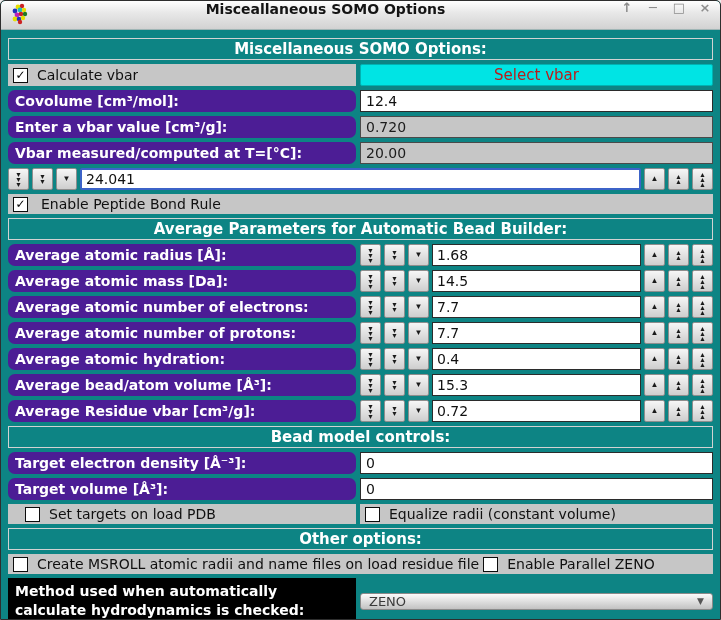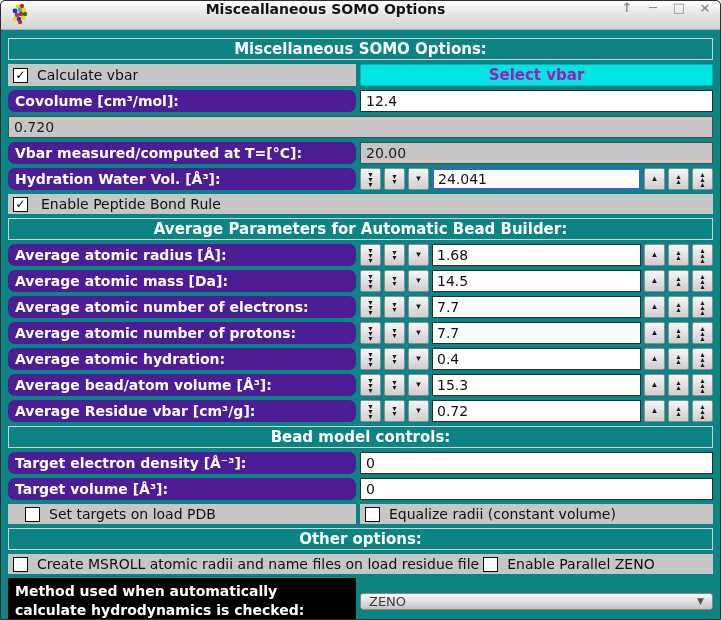--- a/index.html
+++ b/index.html
@@ -59,21 +59,21 @@
   .cbgroup{display:flex;align-items:center;min-width:0;}
   .cb{
     flex:0 0 13px;width:13px;height:13px;background:#fff;border:1px solid #0c0c0c;
     display:inline-flex;align-items:center;justify-content:center;margin-right:9px;cursor:pointer;
   }
   .cb .mark{font-size:12px;font-weight:bold;line-height:1;color:#000;margin-top:-1px;}
   .cblabel{font-size:14px;color:#101010;white-space:nowrap;overflow:hidden;}
   
   .select-vbar{
     flex:1;background:#00e4e4;border:1px solid #00b2b2;border-radius:2px;
-    color:#a21caf;font-weight:bold;font-size:15px;font-family:inherit;
+    color:#b91c1c;font-weight:normal;font-size:15px;font-family:inherit;
     display:flex;align-items:center;justify-content:center;cursor:pointer;
   }
   
   .method-row{flex:0 0 46px;height:46px;display:flex;gap:4px;}
   .method-lbl{
     flex:0 0 348px;width:348px;box-sizing:border-box;background:#000;color:#fff;
     font-weight:bold;font-size:14px;display:flex;align-items:center;padding:0 7px;line-height:1.35;
   }
   .combo{
     flex:1;align-self:center;height:17px;box-sizing:border-box;
@@ -124,30 +124,30 @@
       </div>
       <button class="select-vbar">Select vbar</button>
     </div>
 
     <div class="row">
       <div class="lbl">Covolume [cm³/mol]:</div>
       <input class="tinput" value="12.4" style="">
     </div>
 
     <div class="row">
+      <div class="lbl">Enter a vbar value [cm³/g]:</div>
       <input class="tinput disabled" readonly="" value="0.720" style="">
     </div>
 
     <div class="row">
       <div class="lbl">Vbar measured/computed at T=[°C]:</div>
       <input class="tinput disabled" readonly="" value="20.00" style="">
     </div>
 
     <div class="row">
-      <div class="lbl">Hydration Water Vol. [Å³]:</div>
       <div class="counter">
         <button class="cbtn">
             <i>▼</i>
             <i>▼</i>
             <i>▼</i>
           </button>
         <button class="cbtn">
             <i>▼</i>
             <i>▼</i>
           </button>

